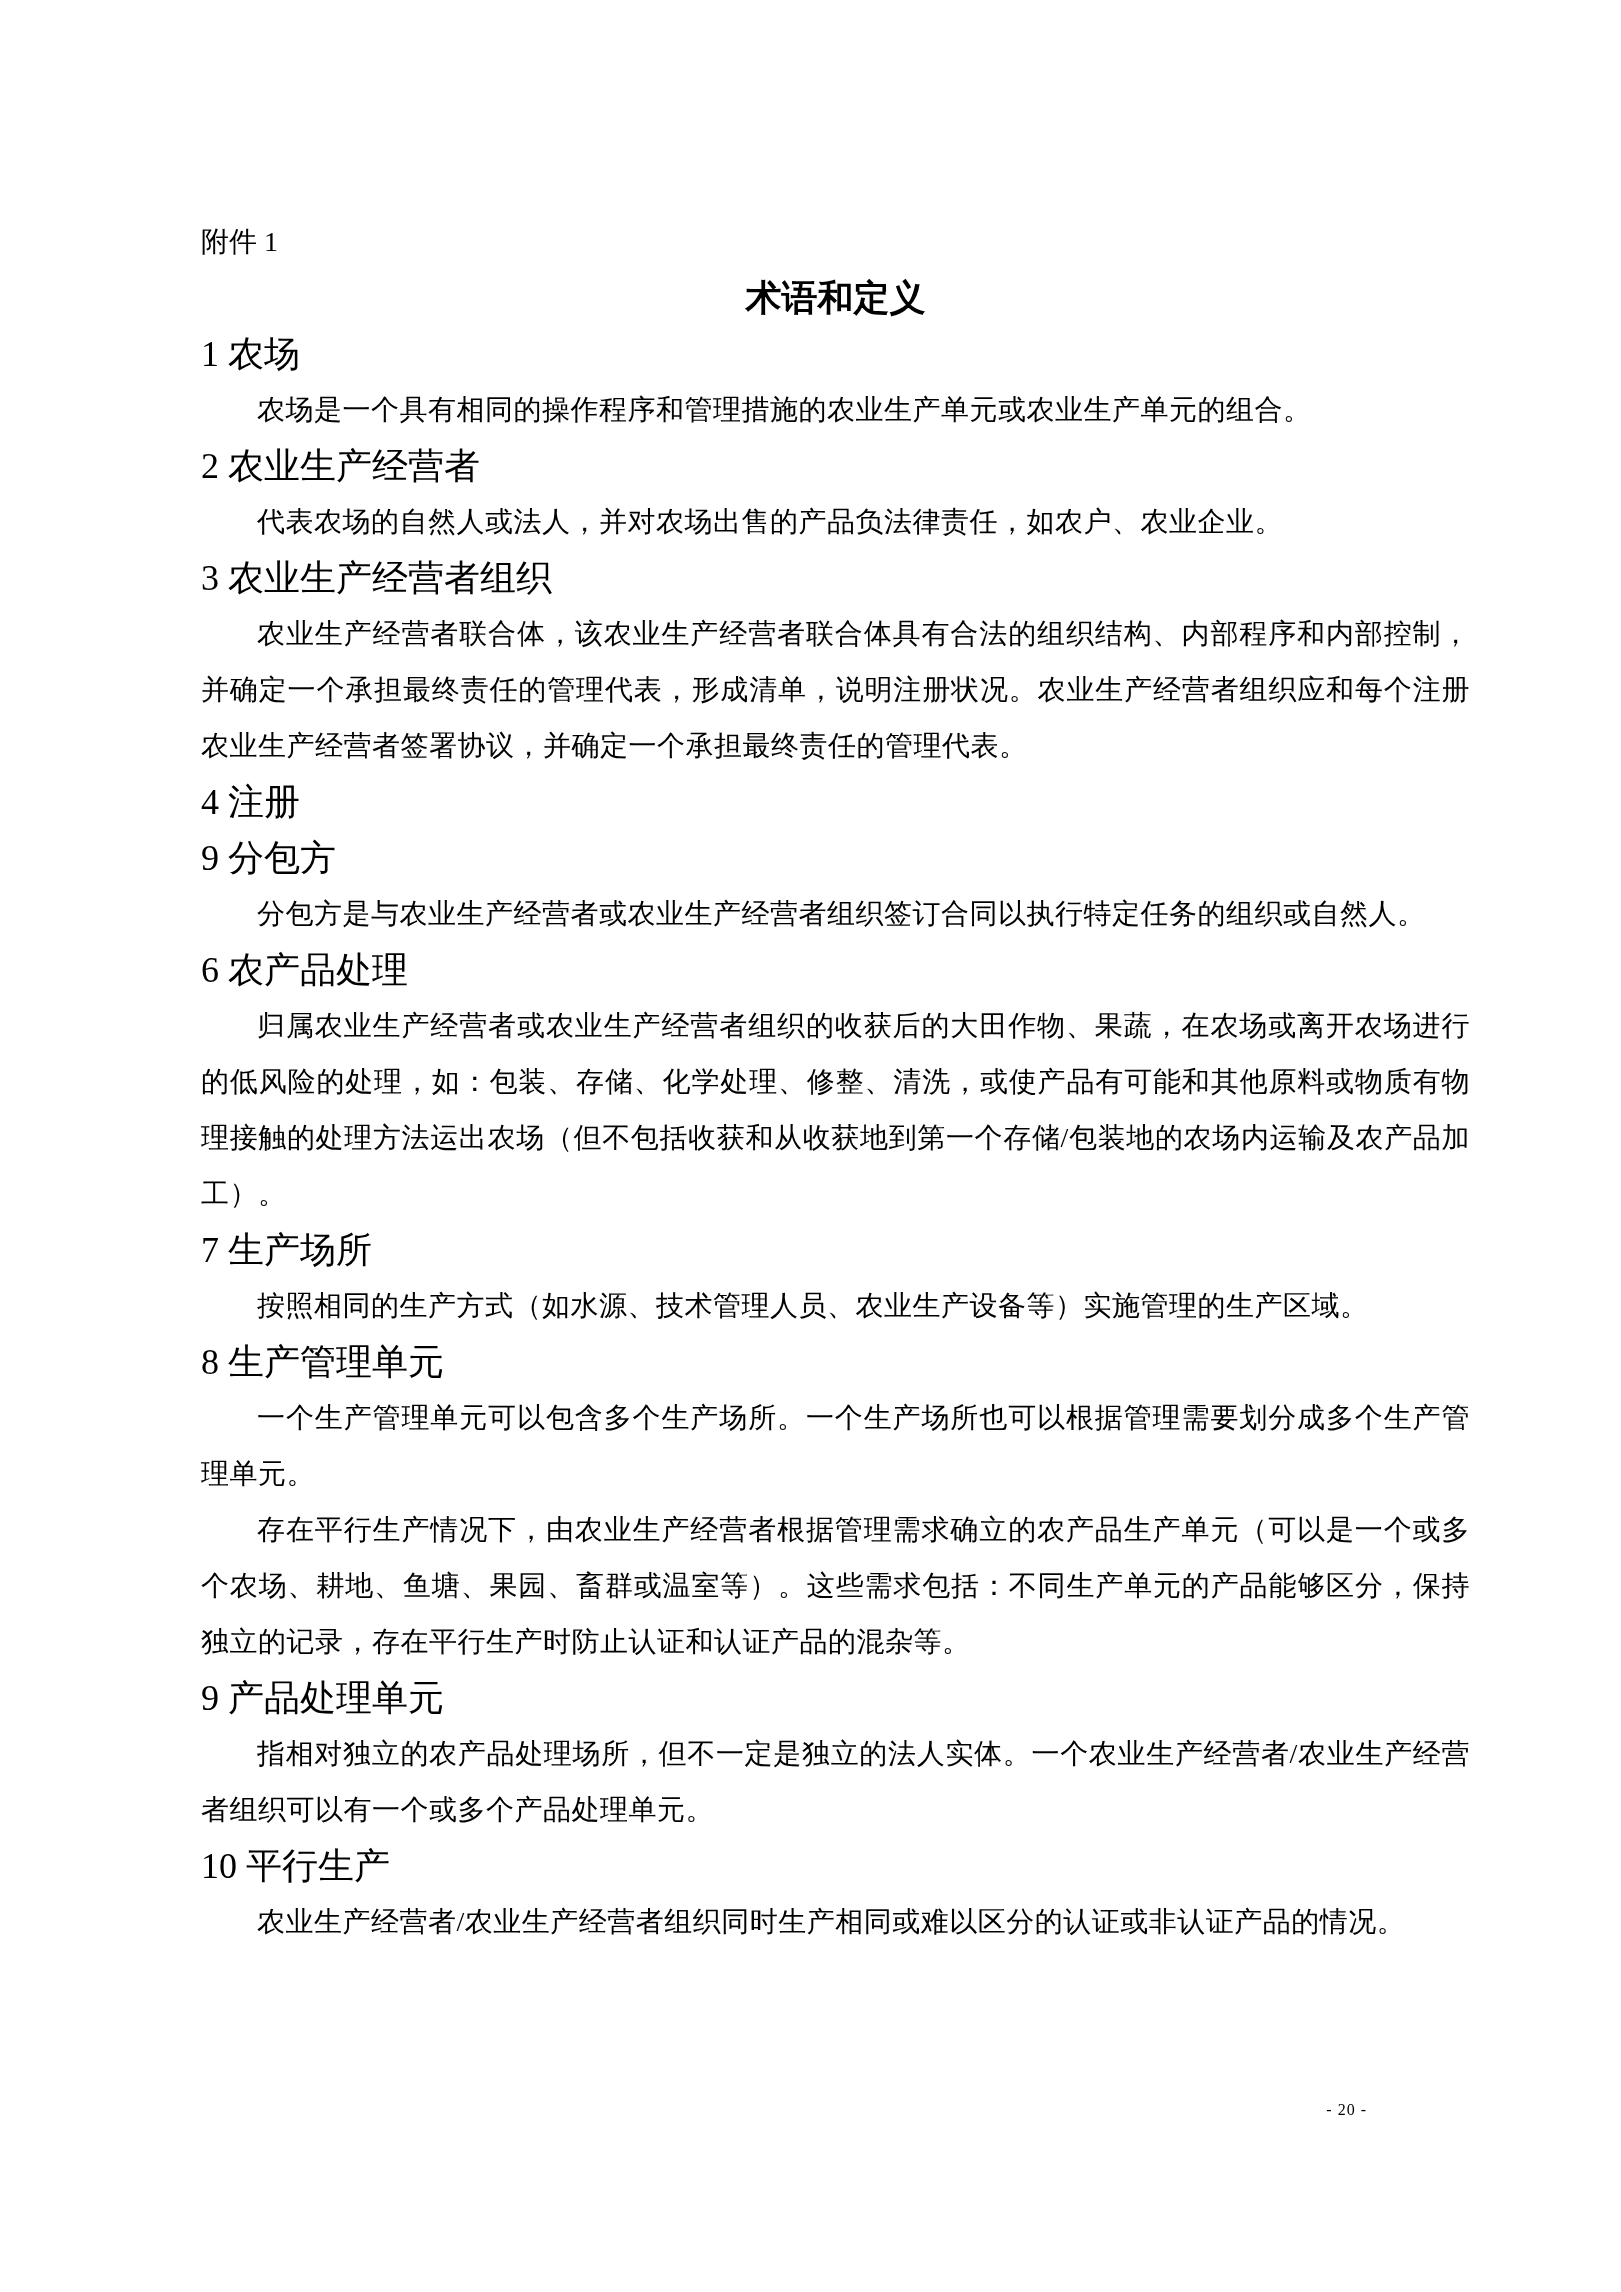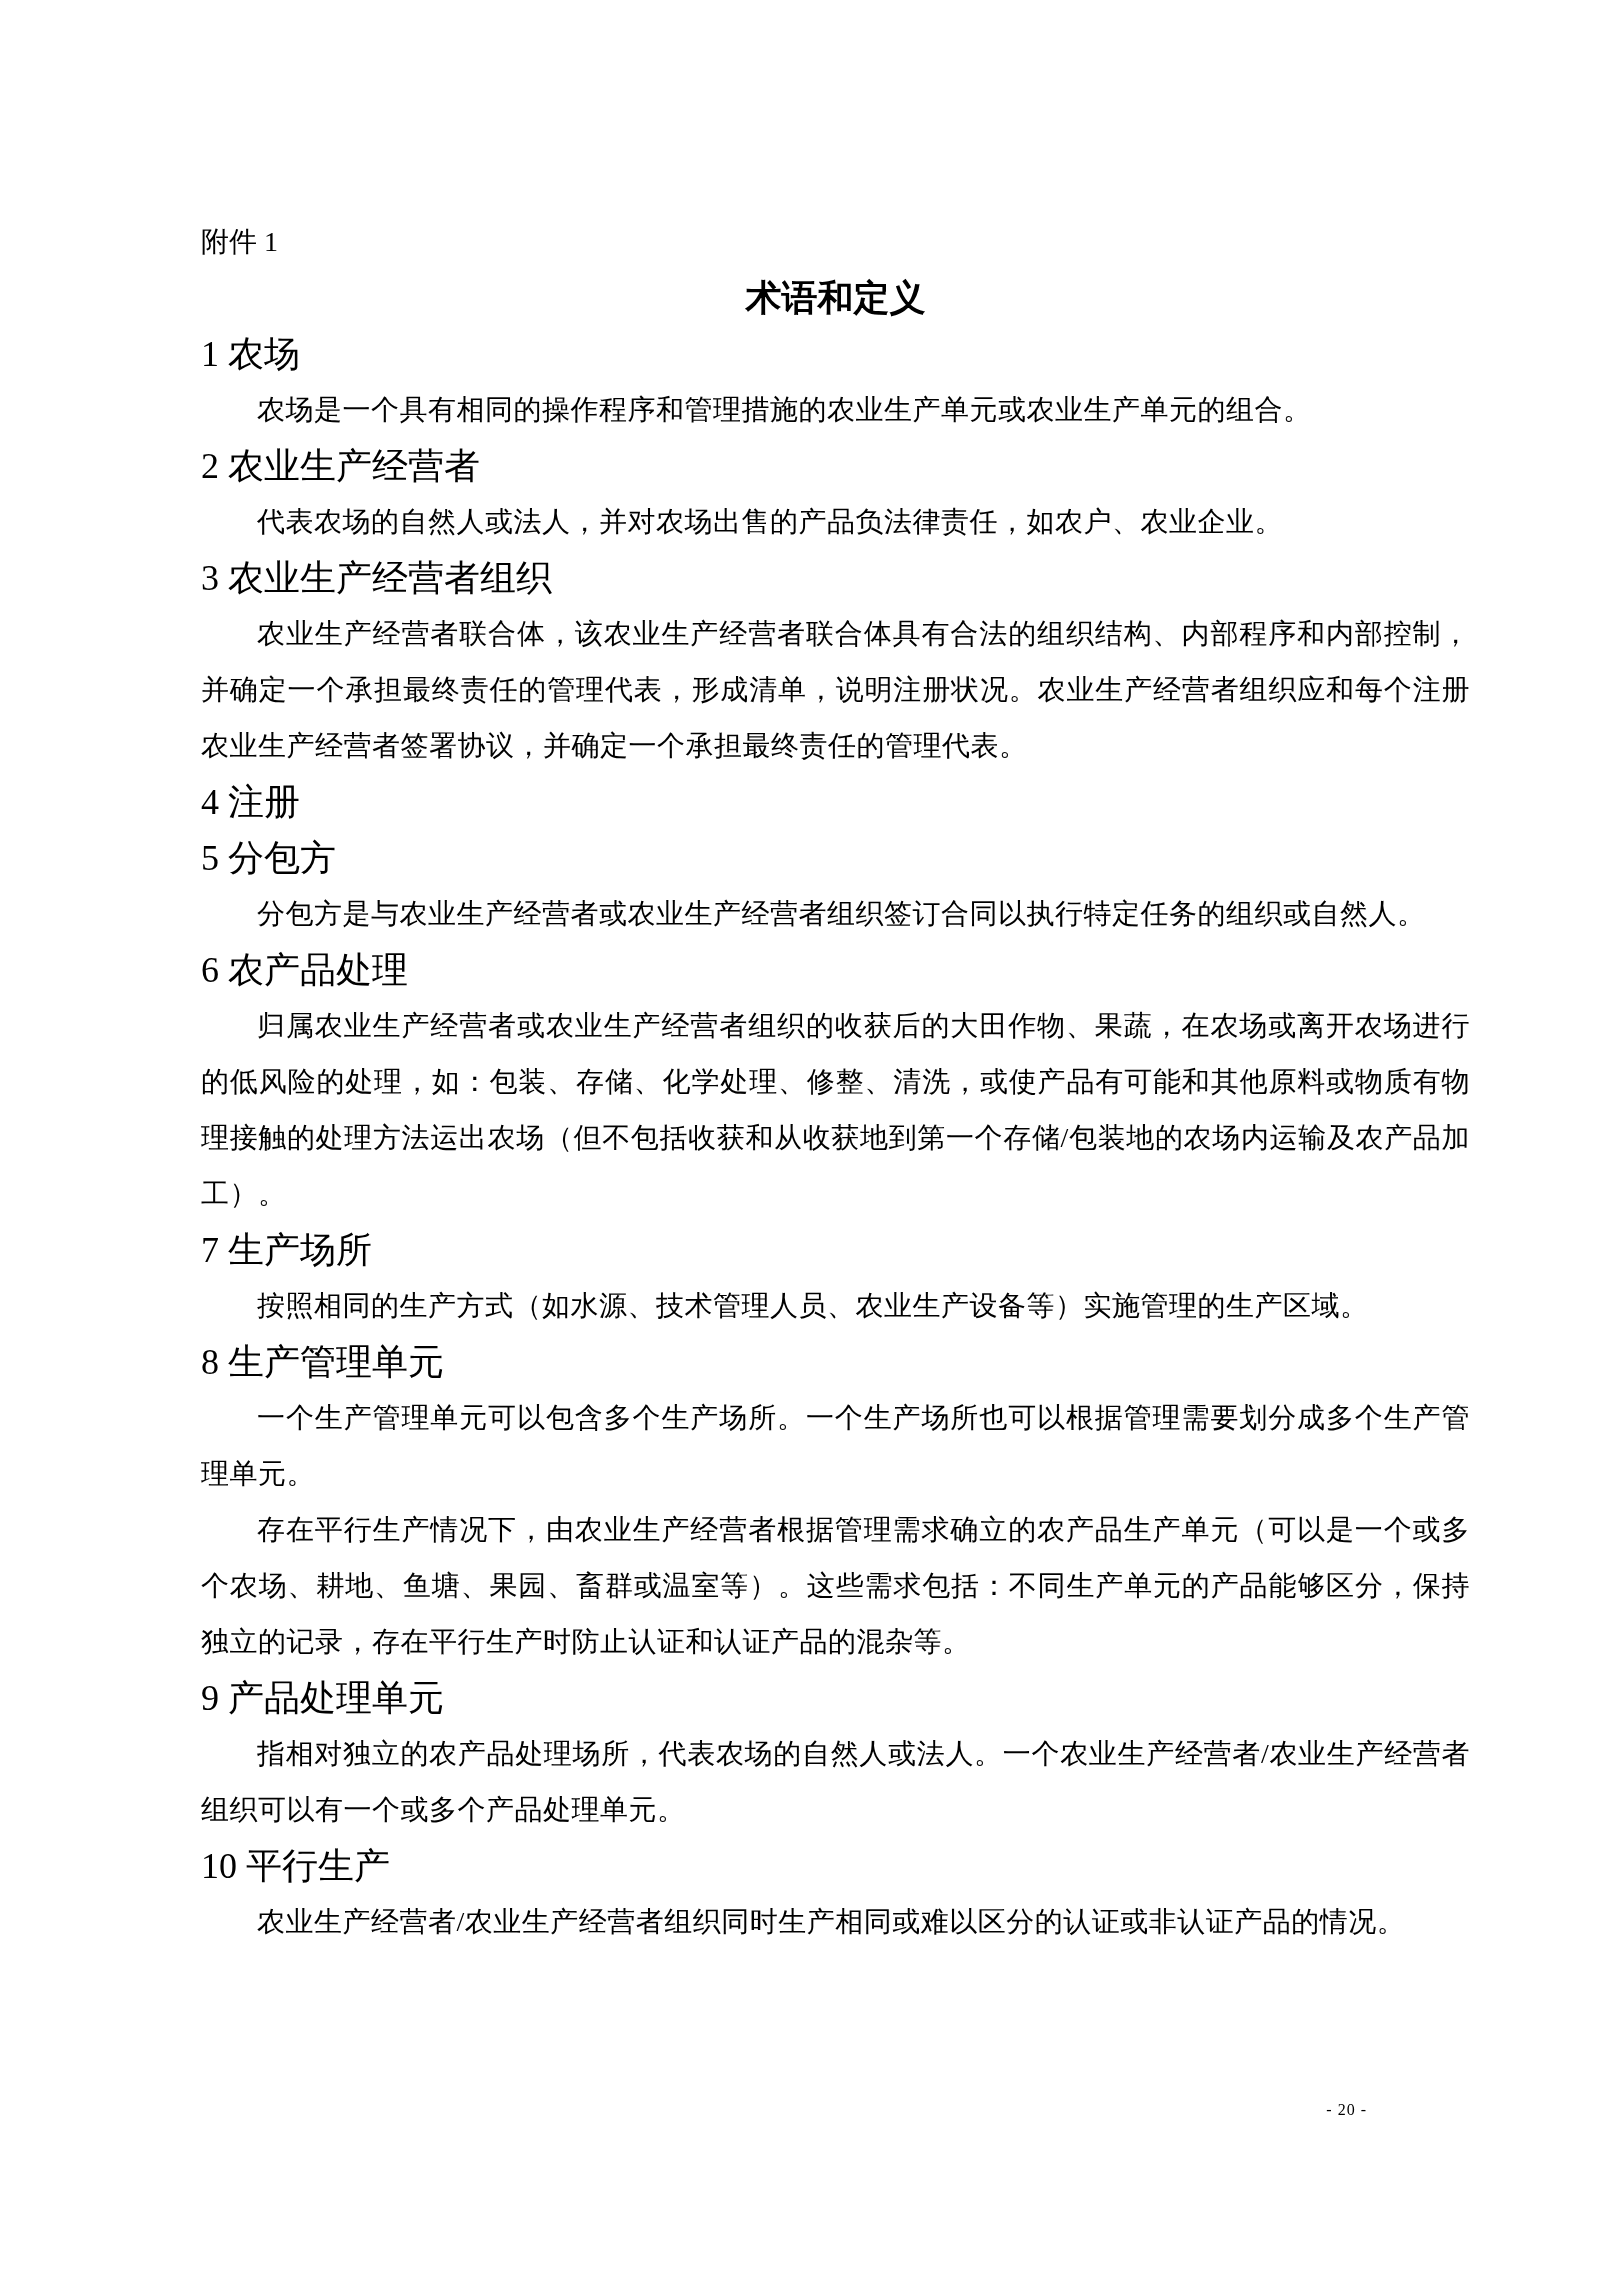--- a/index.html
+++ b/index.html
@@ -73,21 +73,21 @@
   <section>
     <h2 class="term-heading">3 农业生产经营者组织</h2>
     <p class="para">农业生产经营者联合体，该农业生产经营者联合体具有合法的组织结构、内部程序和内部控制，并确定一个承担最终责任的管理代表，形成清单，说明注册状况。农业生产经营者组织应和每个注册农业生产经营者签署协议，并确定一个承担最终责任的管理代表。</p>
   </section>
 
   <section>
     <h2 class="term-heading">4 注册</h2>
   </section>
 
   <section>
-    <h2 class="term-heading">5 分包方</h2>
+    <h2 class="term-heading">9 分包方</h2>
     <p class="para">分包方是与农业生产经营者或农业生产经营者组织签订合同以执行特定任务的组织或自然人。</p>
   </section>
 
   <section>
     <h2 class="term-heading">6 农产品处理</h2>
     <p class="para">归属农业生产经营者或农业生产经营者组织的收获后的大田作物、果蔬，在农场或离开农场进行的低风险的处理，如：包装、存储、化学处理、修整、清洗，或使产品有可能和其他原料或物质有物理接触的处理方法运出农场（但不包括收获和从收获地到第一个存储/包装地的农场内运输及农产品加工）。</p>
   </section>
 
   <section>
     <h2 class="term-heading">7 生产场所</h2>
@@ -95,21 +95,21 @@
   </section>
 
   <section>
     <h2 class="term-heading">8 生产管理单元</h2>
     <p class="para">一个生产管理单元可以包含多个生产场所。一个生产场所也可以根据管理需要划分成多个生产管理单元。</p>
     <p class="para">存在平行生产情况下，由农业生产经营者根据管理需求确立的农产品生产单元（可以是一个或多个农场、耕地、鱼塘、果园、畜群或温室等）。这些需求包括：不同生产单元的产品能够区分，保持独立的记录，存在平行生产时防止认证和认证产品的混杂等。</p>
   </section>
 
   <section>
     <h2 class="term-heading">9 产品处理单元</h2>
-    <p class="para">指相对独立的农产品处理场所，代表农场的自然人或法人。一个农业生产经营者/农业生产经营者组织可以有一个或多个产品处理单元。</p>
+    <p class="para">指相对独立的农产品处理场所，但不一定是独立的法人实体。一个农业生产经营者/农业生产经营者组织可以有一个或多个产品处理单元。</p>
   </section>
 
   <section>
     <h2 class="term-heading">10 平行生产</h2>
     <p class="para">农业生产经营者/农业生产经营者组织同时生产相同或难以区分的认证或非认证产品的情况。</p>
   </section>
 
   <div class="page-number">- 20 -</div>
 
 </div>

